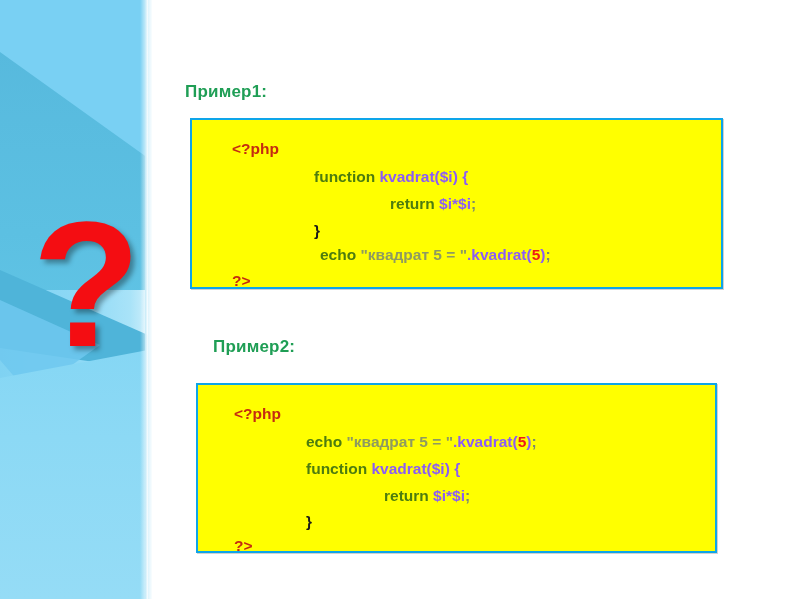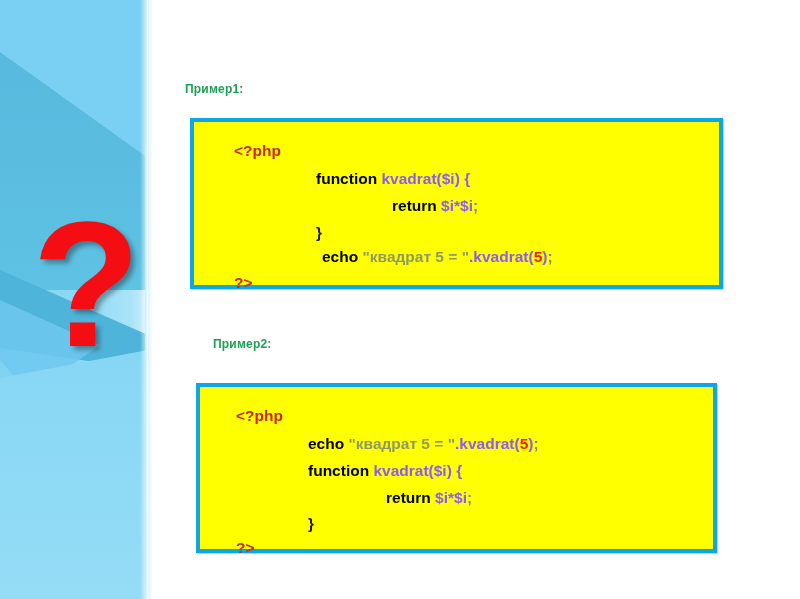--- a/index.html
+++ b/index.html
@@ -120,32 +120,32 @@
     font-size: 25px;
     font-weight: bold;
     color: #2b5b63;
     text-shadow: 1.5px 1.5px 1px rgba(120,150,155,.55);
     letter-spacing: .2px;
     white-space: nowrap;
   }
 
   .example-label {
     position: absolute;
-    font-size: 12px;
+    font-size: 17px;
     font-weight: bold;
     color: #1f9e55;
     letter-spacing: .2px;
   }
   .example-label.ex1 { left: 33px; top: 82px; }
   .example-label.ex2 { left: 33px; top: 337px; margin-left: 28px; }
 
   .code-box {
     position: absolute;
     background: #ffff00;
-    border: 4px solid #0ea5e9;
+    border: 2px solid #0ea5e9;
     box-shadow: 1px 1px 0 rgba(0,0,0,.18);
     box-sizing: border-box;
   }
   .code-box.box1 {
     left: 38px;
     top: 118px;
     width: 533px;
     height: 171px;
   }
   .code-box.box2 {
@@ -159,21 +159,21 @@
     position: absolute;
     font-family: "Liberation Sans", sans-serif;
     font-size: 15.5px;
     font-weight: bold;
     white-space: pre;
     line-height: 1;
   }
 
   
   .t-tag     { color: #c42b11; }
-  .t-kw      { color: #000000; }
+  .t-kw      { color: #4d7c0f; }
   .t-black   { color: #8b5cf6; }
   .t-str     { color: #8e9a61; }
   .t-punct   { color: #7b8a6e; }
   .t-num     { color: #ee1b16; }
   .t-brace   { color: #1a1a1a; }
 
   
   .b1-l1 { left: 40px;  top: 21px; }
   .b1-l2 { left: 122px; top: 49px; }
   .b1-l3 { left: 198px; top: 76px; }

